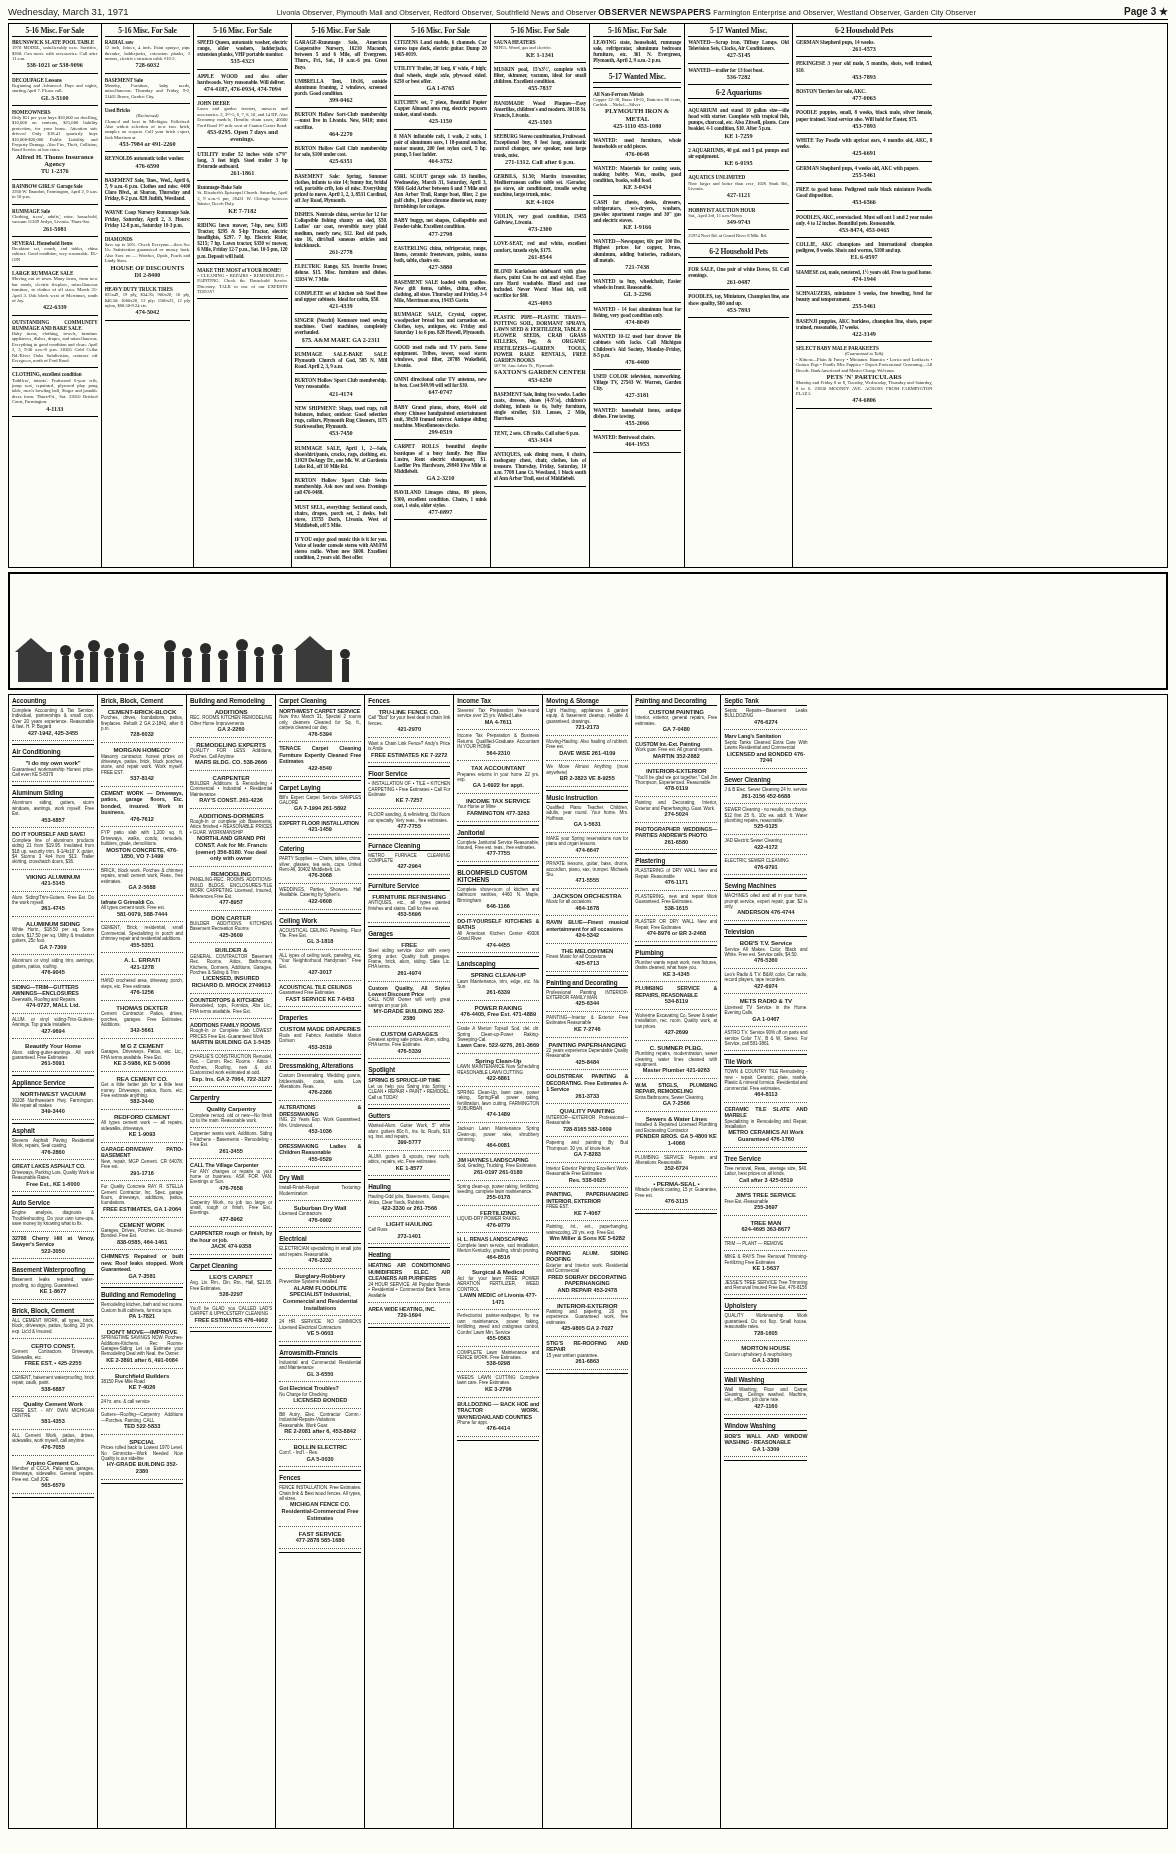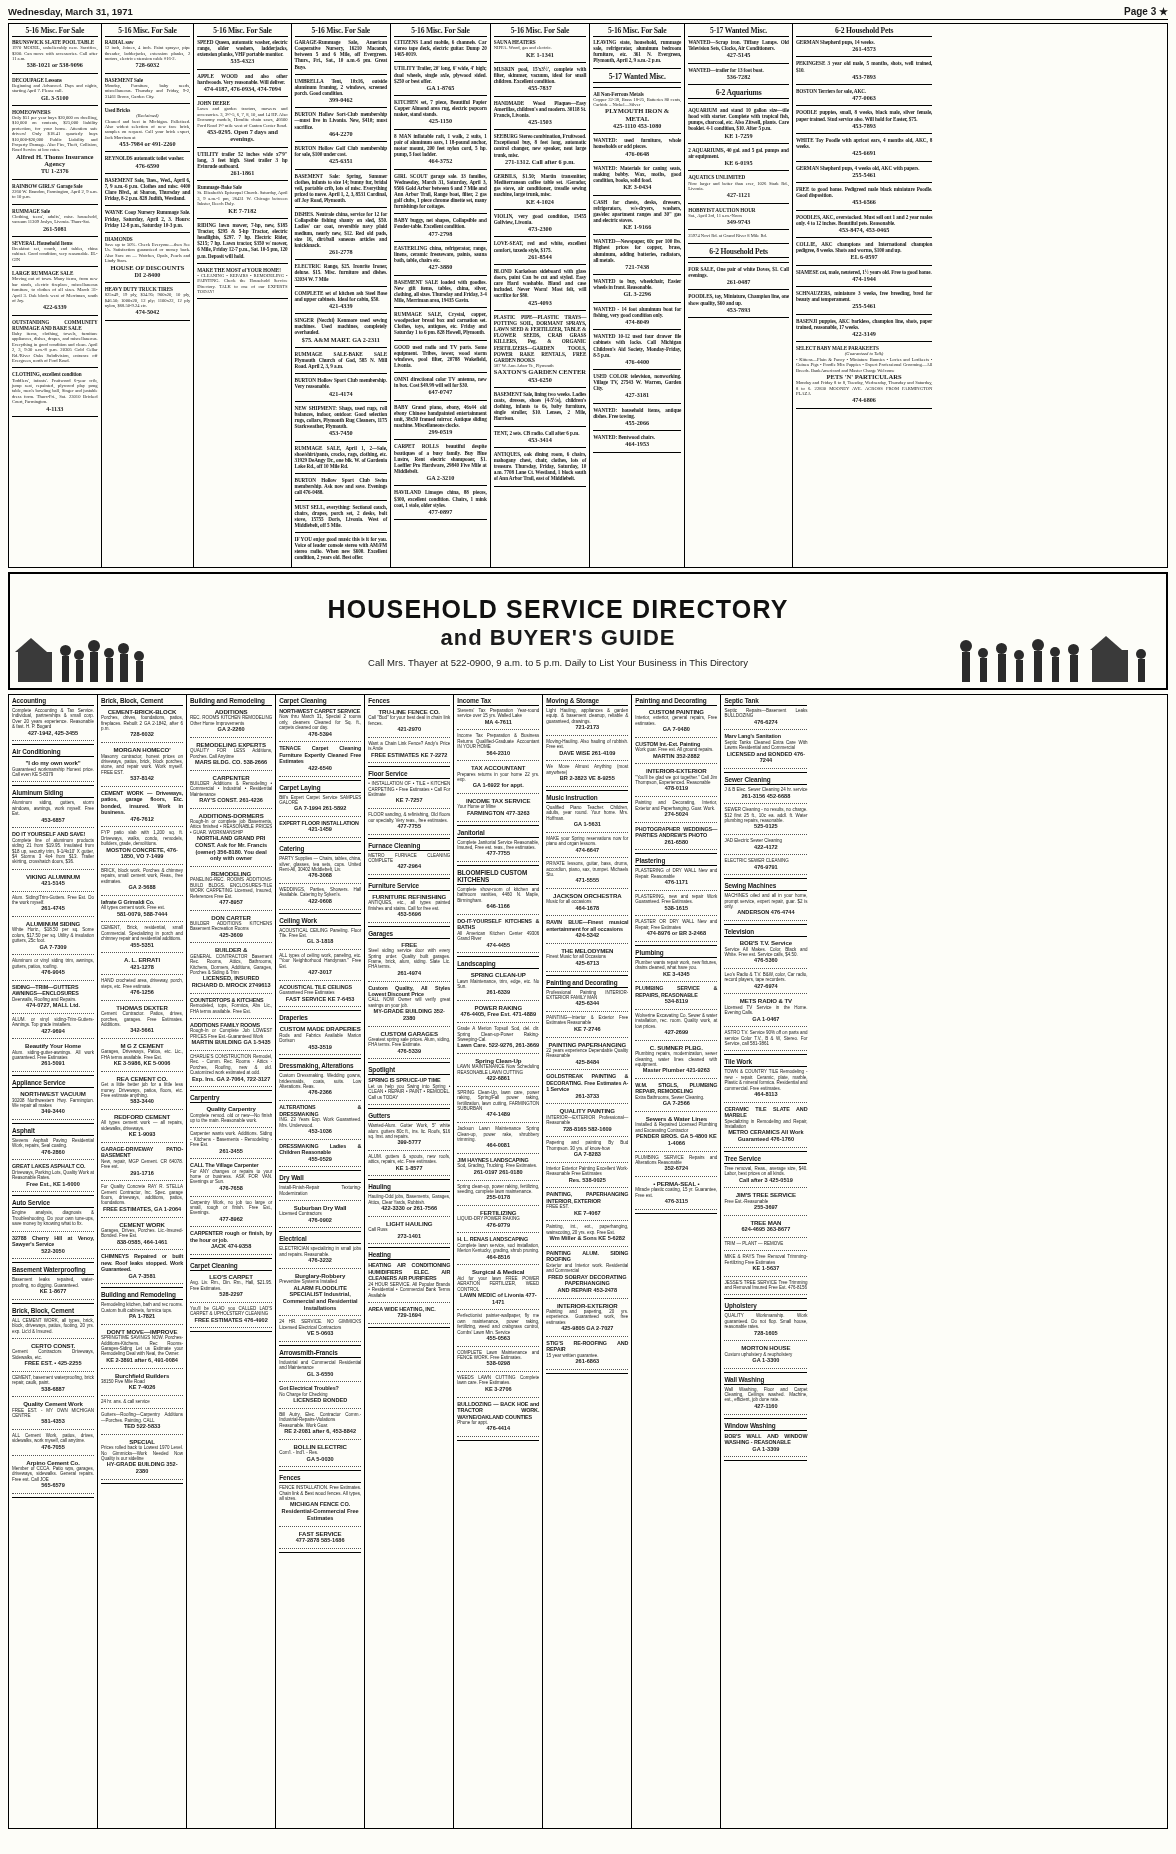--- a/index.html
+++ b/index.html
@@ -11,21 +11,21 @@
     color:#1a1a1a;
     overflow:hidden;
   }
   .page { position:relative; width:1176px; height:1854px; padding:6px 8px; }
 
   
   .masthead {
     display:flex; align-items:flex-end; justify-content:space-between;
     font-size:8.5px; border-bottom:1px solid #000; padding-bottom:2px;
   }
-  .masthead .date { font-weight:bold; font-size:9.5px; }
+  .masthead .date { font-weight:normal; font-size:9.5px; }
   .masthead .papers { flex:1; text-align:center; font-size:7.2px; letter-spacing:.1px; }
   .masthead .papers b { font-size:8.3px; letter-spacing:.3px; }
   .masthead .pageno { font-weight:bold; font-size:10px; white-space:nowrap; }
 
   
   .classifieds {
     display:flex; gap:0; margin-top:3px;
     border:1px solid #000;
     height:545px; overflow:hidden;
   }
@@ -103,20 +103,25 @@
   .sep { border-top:1px solid #000; margin:3px 0; }
   .dot { border-top:1px dotted #555; margin:3px 0; }
 </style>
 </head>
 <body>
 
 <div class="page">
 
   <div class="masthead">
     <div class="date">Wednesday, March 31, 1971</div>
+    <div class="papers">
+      <span>Livonia Observer, Plymouth Mail and Observer, Redford Observer, Southfield News and Observer</span>
+      <b>OBSERVER NEWSPAPERS</b>
+      <span>Farmington Enterprise and Observer, Westland Observer, Garden City Observer</span>
+    </div>
     <div class="pageno">
       <span>Page 3</span> ★
     </div>
   </div>
 
   <div class="classifieds" id="classifieds">
       <div class="col cw1">
         <div class="colhead">5-16 Misc. For Sale</div>
         <div class="ad"><span class="hl">BRUNSWICK SLATE POOL TABLE</span><span>1970 MODEL, unbelievably new. Sacrifice, $200. Can move with accessories. Call after 11 a.m.</span><span class="ph">538-1021 or 538-9096</span></div>
         <div class="rule"></div>
@@ -571,25 +576,20 @@
       <div class="fig" style="left:66px;width:7px;height:22px;"></div>
       <div class="fig head" style="left:64px;bottom:28px;width:10px;height:10px;"></div>
       <div class="fig" style="left:80px;width:8px;height:30px;"></div>
       <div class="fig head" style="left:78px;bottom:36px;width:12px;height:12px;"></div>
       <div class="fig" style="left:96px;width:7px;height:24px;"></div>
       <div class="fig head" style="left:94px;bottom:30px;width:10px;height:10px;"></div>
       <div class="fig" style="left:110px;width:8px;height:28px;"></div>
       <div class="fig head" style="left:108px;bottom:34px;width:11px;height:11px;"></div>
       <div class="fig" style="left:126px;width:7px;height:21px;"></div>
       <div class="fig head" style="left:124px;bottom:27px;width:10px;height:10px;"></div>
-    </div>
-    <div class="mid">
-      <h1>HOUSEHOLD SERVICE DIRECTORY</h1>
-      <h2>and BUYER'S GUIDE</h2>
-      <div class="sub">Call Mrs. Thayer at 522-0900, 9 a.m. to 5 p.m. Daily to List Your Business in This Directory</div>
     </div>
     <div class="art right">
       <div class="fig" style="left:6px;width:8px;height:30px;"></div>
       <div class="fig head" style="left:4px;bottom:36px;width:12px;height:12px;"></div>
       <div class="fig" style="left:24px;width:7px;height:24px;"></div>
       <div class="fig head" style="left:22px;bottom:30px;width:10px;height:10px;"></div>
       <div class="fig" style="left:42px;width:8px;height:28px;"></div>
       <div class="fig head" style="left:40px;bottom:34px;width:11px;height:11px;"></div>
       <div class="fig" style="left:60px;width:7px;height:22px;"></div>
       <div class="fig head" style="left:58px;bottom:28px;width:10px;height:10px;"></div>

